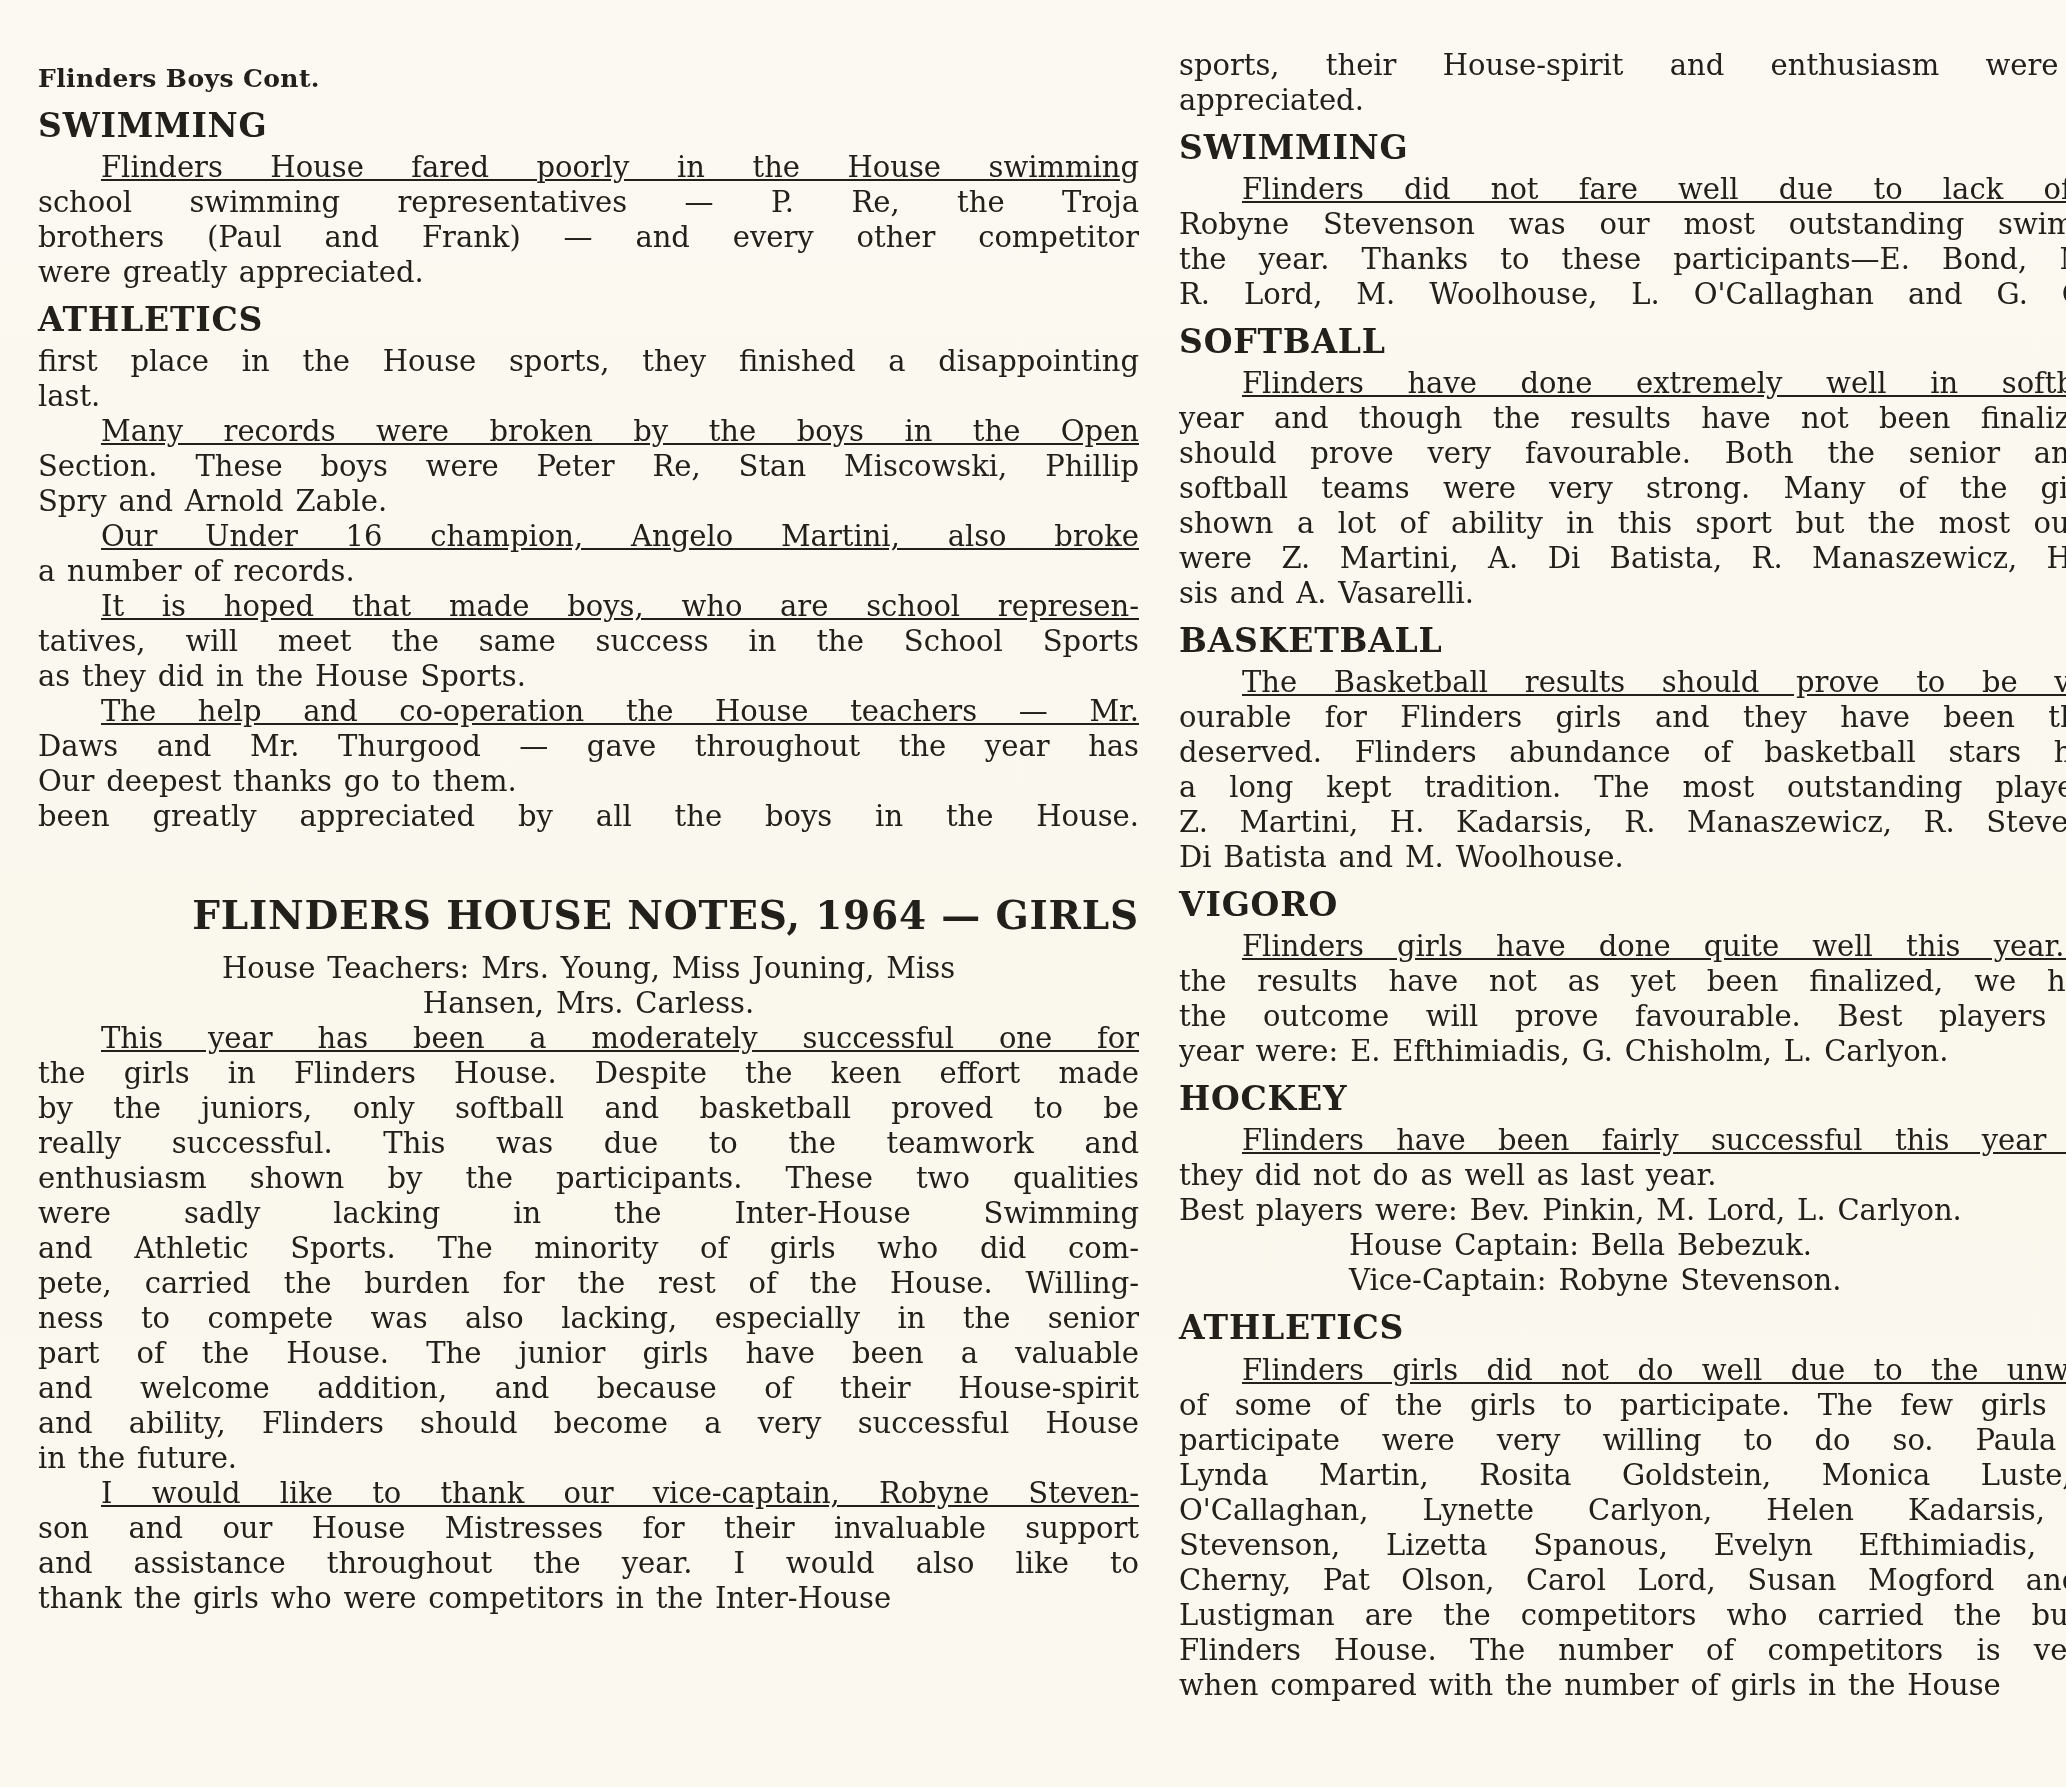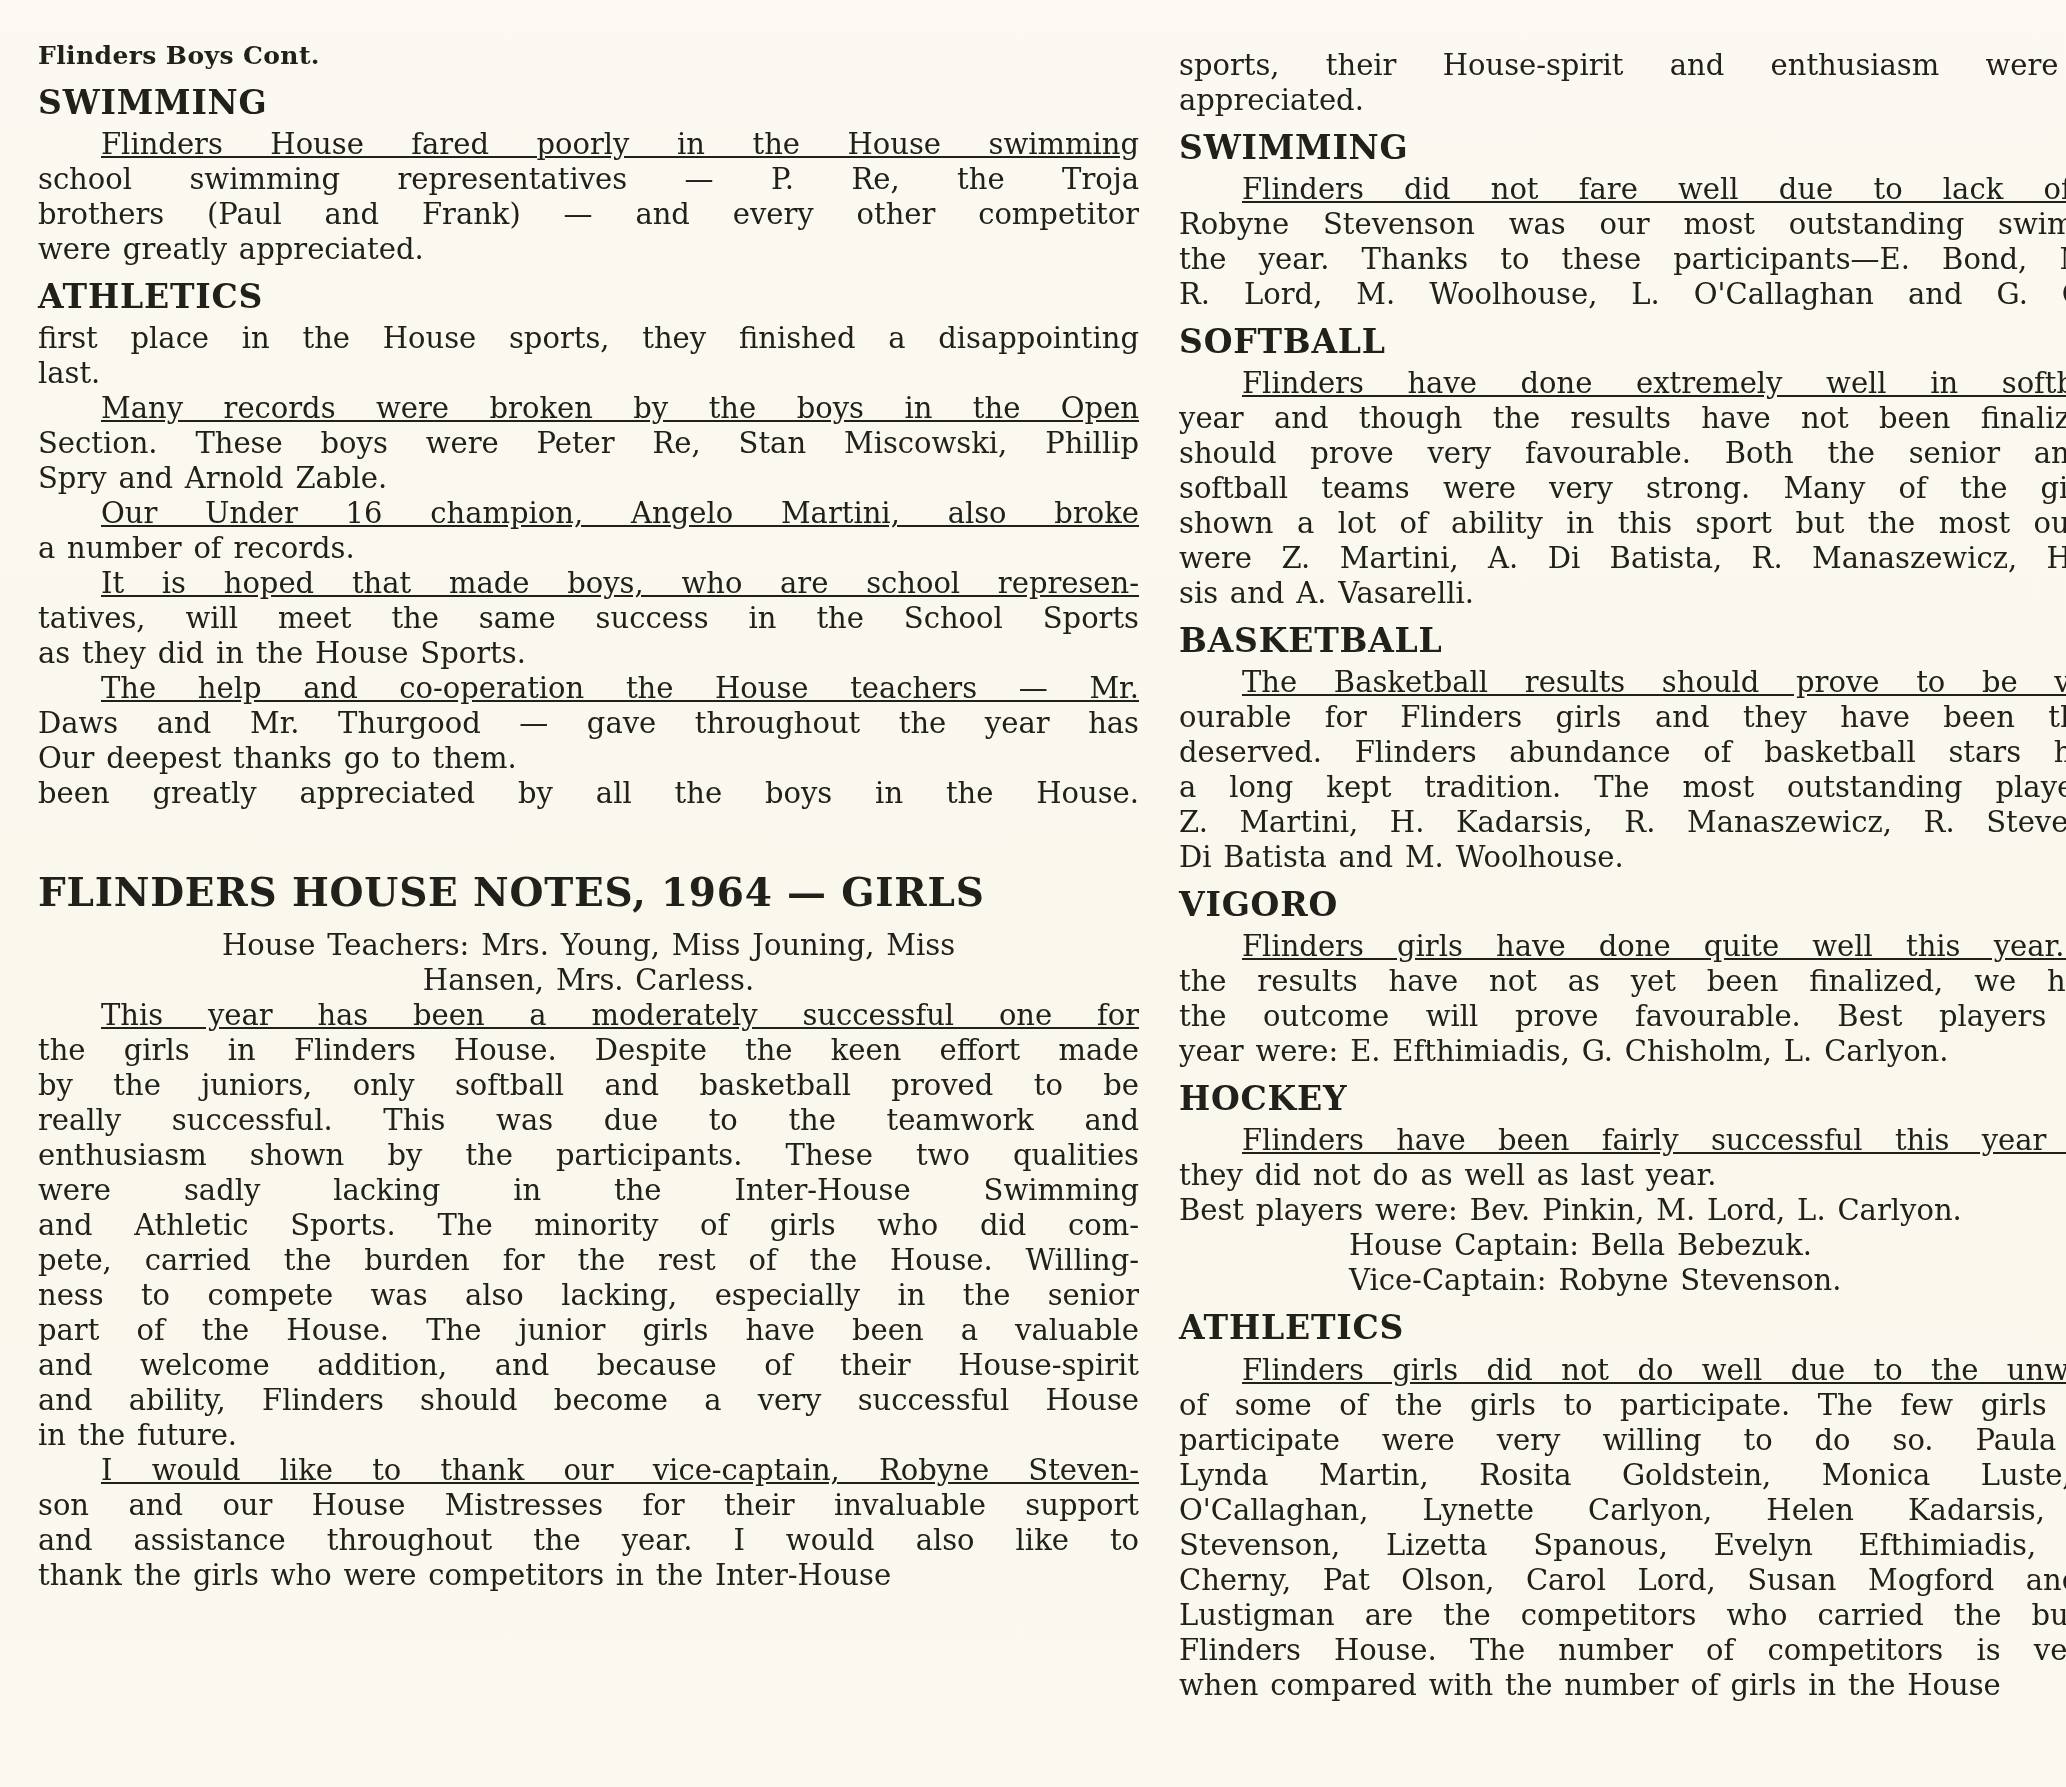--- a/index.html
+++ b/index.html
@@ -14,21 +14,21 @@
     width: 2250px;
     height: 1787px;
     background: var(--bg);
     background-image: linear-gradient(180deg, #fcf9f2 0%, #faf7ed 55%, #fbf8ef 100%);
     color: var(--ink);
     font-family: "DejaVu Serif", "Liberation Serif", serif;
     font-size: 29px;
     overflow: hidden;
   }
   .column { position: absolute; top: 0; }
-  .column.left  { left: 38px;  width: 1101px; padding-top: 38px; }
+  .column.left  { left: 38px;  width: 1101px; padding-top: 61px; }
   .column.right { left: 1179px; width: 1030px; padding-top: 48px; }
 
   .line {
     line-height: 35px;
     max-height: 36px;
     overflow: hidden;
     text-align: justify;
     text-align-last: justify;
     word-spacing: 0.09em;
   }
@@ -45,21 +45,21 @@
     font-size: 33px;
     font-weight: bold;
     line-height: 41px;
     margin-top: 9px;
     margin-bottom: 4.1px;
     letter-spacing: 0.8px;
   }
   .title {
     font-size: 39px;
     font-weight: bold;
-    text-align: left;
+    text-align: right;
     line-height: 62px;
     margin-top: 50px;
     margin-bottom: 5px;
     letter-spacing: 0.8px;
   }
   .center .line { text-align: left; text-align-last: center; }
   .line-left { line-height: 35px; word-spacing: 0.09em; }
   .line-indent { line-height: 35px; padding-left: 170px; word-spacing: 0.09em; }
 </style>
 </head>

